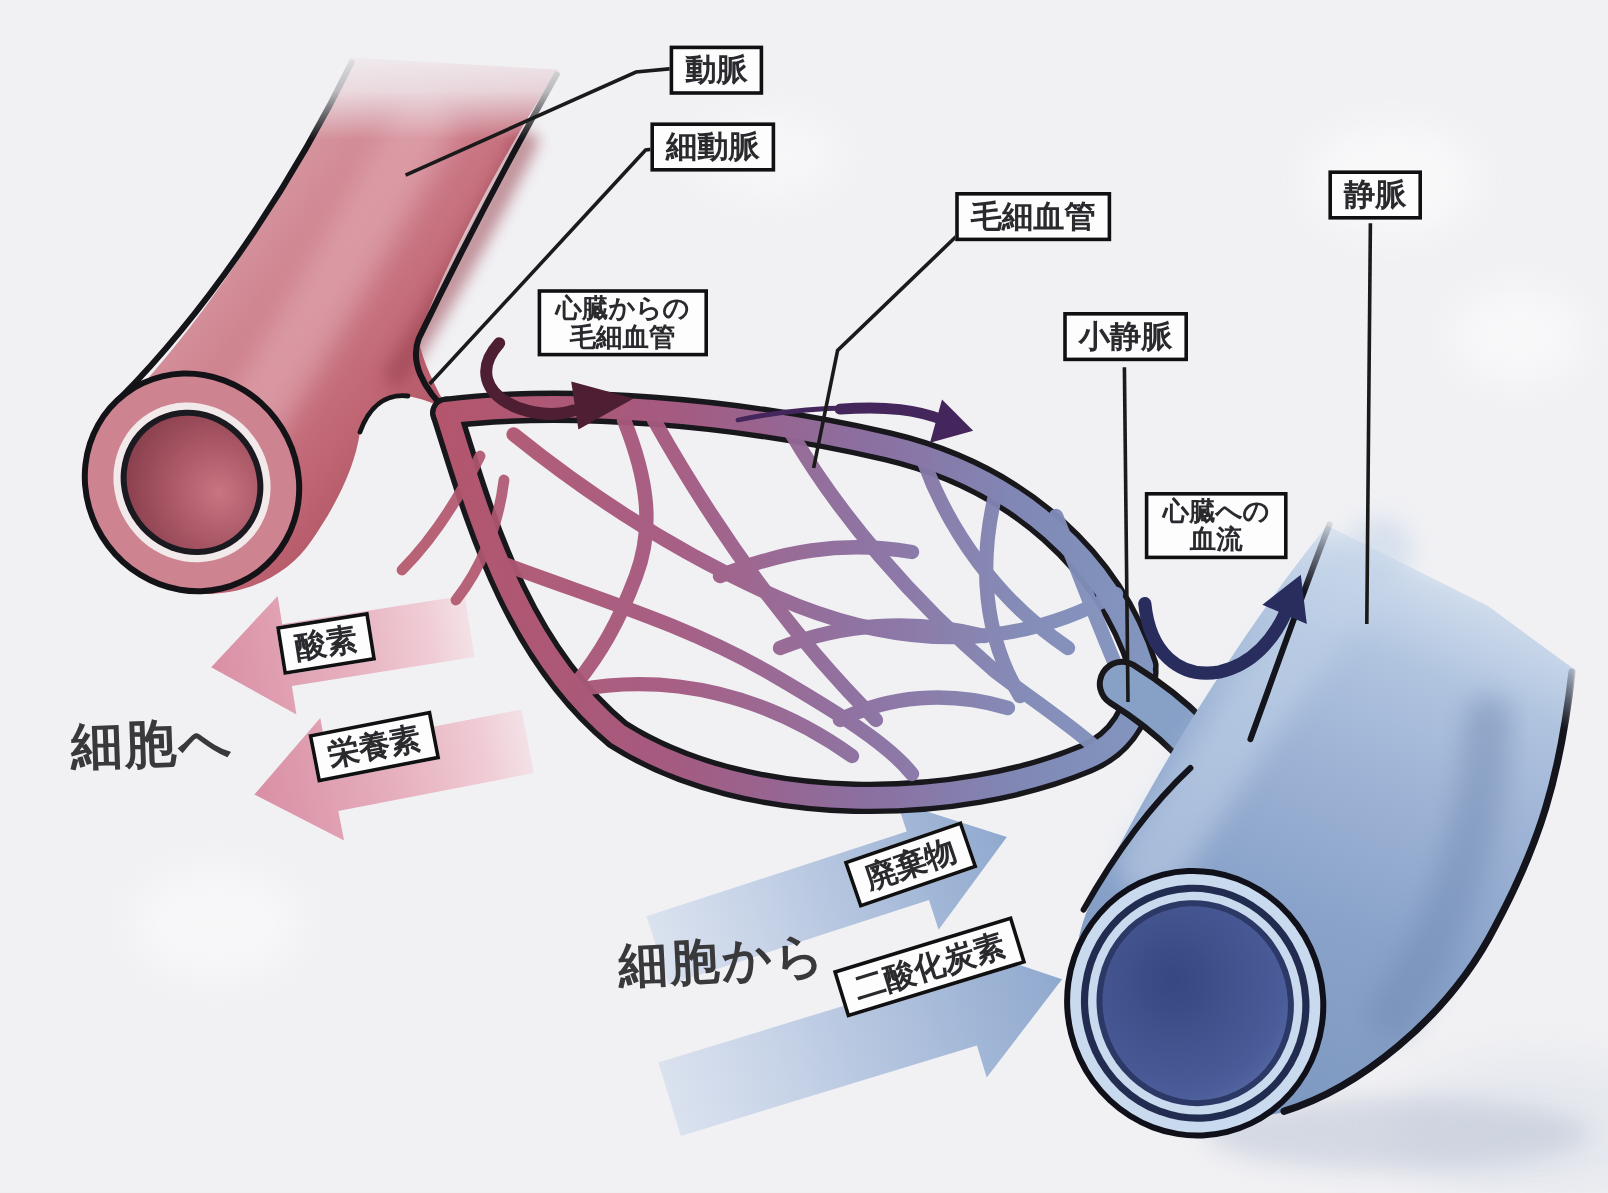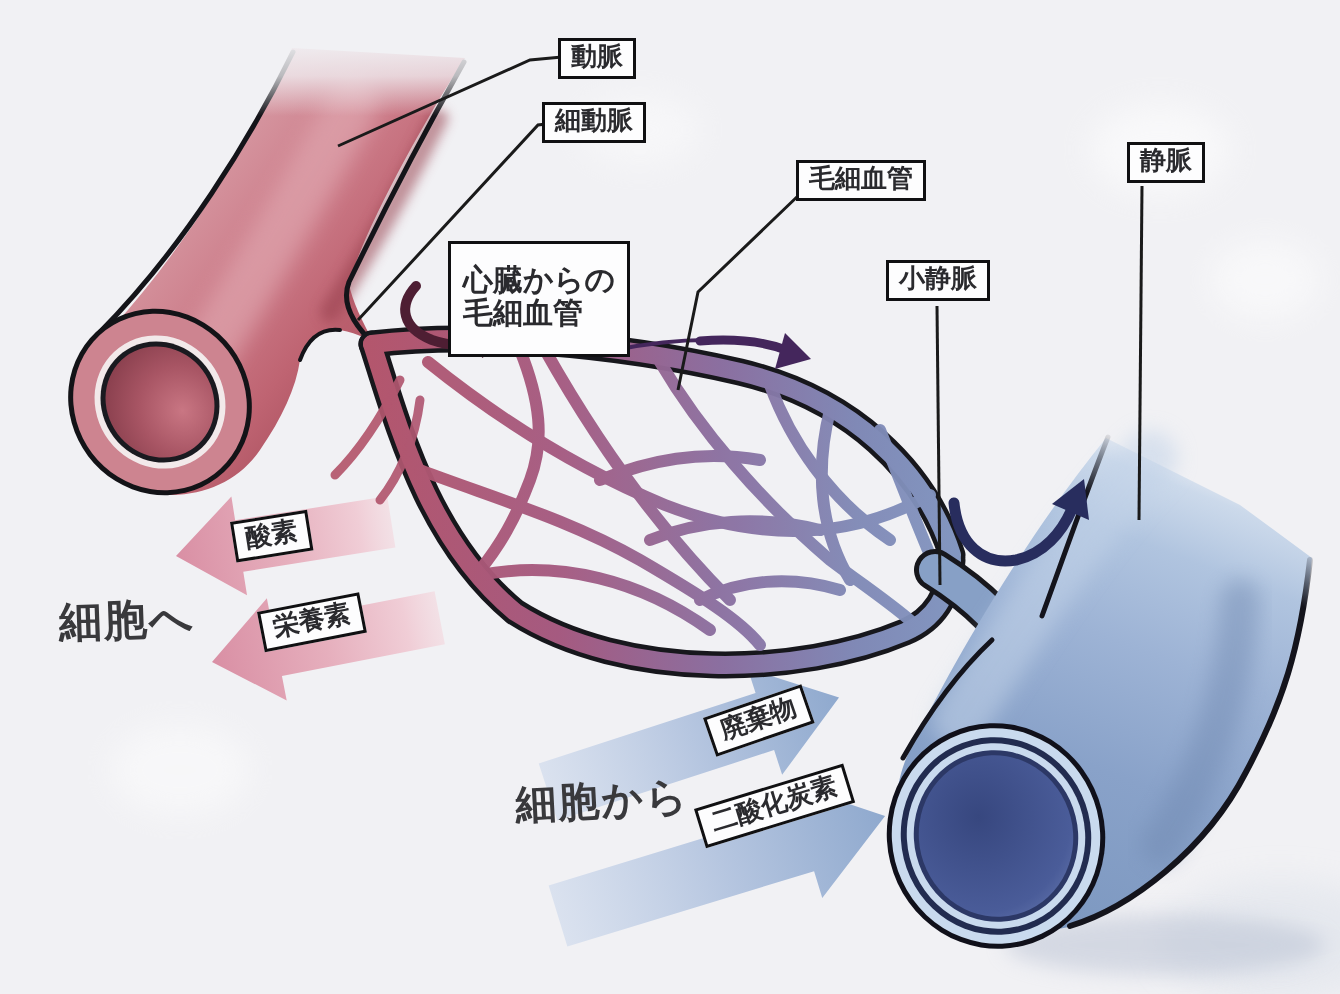--- a/index.html
+++ b/index.html
@@ -1,34 +1,34 @@
 <!DOCTYPE html>
 <html><head>
 <meta charset="utf-8">
 <style>
   html,body{margin:0;padding:0;background:#e8e8ea;}
   #stage{
     position:relative;width:1340px;height:994px;overflow:hidden;
     background:#f1f1f4;
-    font-family:Liberation Mono, monospace;
+    font-family:Liberation Sans, sans-serif;
   }
   #art{position:absolute;left:0;top:0;}
   .label-box{
     position:absolute;
     background:#fdfdfe;
     border:3px solid #101012;
     color:#2a2a2e;
     font-weight:bold;
     font-size:26px;
     line-height:1.1;
     padding:3px 10px;
     white-space:nowrap;
     transform-origin:left top;
   }
-  .label-box.two-line{font-size:30px;text-align:left;padding:22px 12px;}
+  .label-box.two-line{font-size:22px;text-align:center;padding:1px 12px;}
   .label-box.two-line span{display:block;}
   .big-text{
     position:absolute;
     color:#39393c;
     font-weight:bold;
     font-size:43px;
     white-space:nowrap;
     transform-origin:left top;
     letter-spacing:2px;
   }
@@ -257,29 +257,33 @@
     <path d="M937,306 L940,585"></path>
   </g>
 </svg>
 
 <div class="label-box" style="left:558px;top:38px;">動脈</div>
 
 <div class="label-box" style="left:542px;top:102px;">細動脈</div>
 
 <div class="label-box" style="left:796px;top:160px;">毛細血管</div>
 
-<div class="label-box" style="left:1107px;top:142px;margin-left:20px;">静脈</div>
+<div class="label-box" style="left:1107px;top:142px;">静脈</div>
 
 <div class="label-box" style="left:886px;top:260px;">小静脈</div>
 
 <div class="label-box two-line" style="left:448px;top:241px;">
   <span>心臓からの</span>
   <span>毛細血管</span>
 </div>
 
+<div class="label-box two-line" style="left:954px;top:410px;">
+  <span>心臓への</span>
+  <span>血流</span>
+</div>
 
 <div class="label-box" style="left:230px;top:522px;transform:rotate(-9deg);">酸素</div>
 
 <div class="label-box" style="left:257px;top:612px;transform:rotate(-11deg);">栄養素</div>
 
 <div class="label-box" style="left:703px;top:718px;transform:rotate(-19deg);">廃棄物</div>
 
 <div class="label-box" style="left:694px;top:809px;transform:rotate(-17deg);">二酸化炭素</div>
 
 <div class="big-text" style="left:58px;top:594px;transform:rotate(-2deg);">細胞へ</div>

